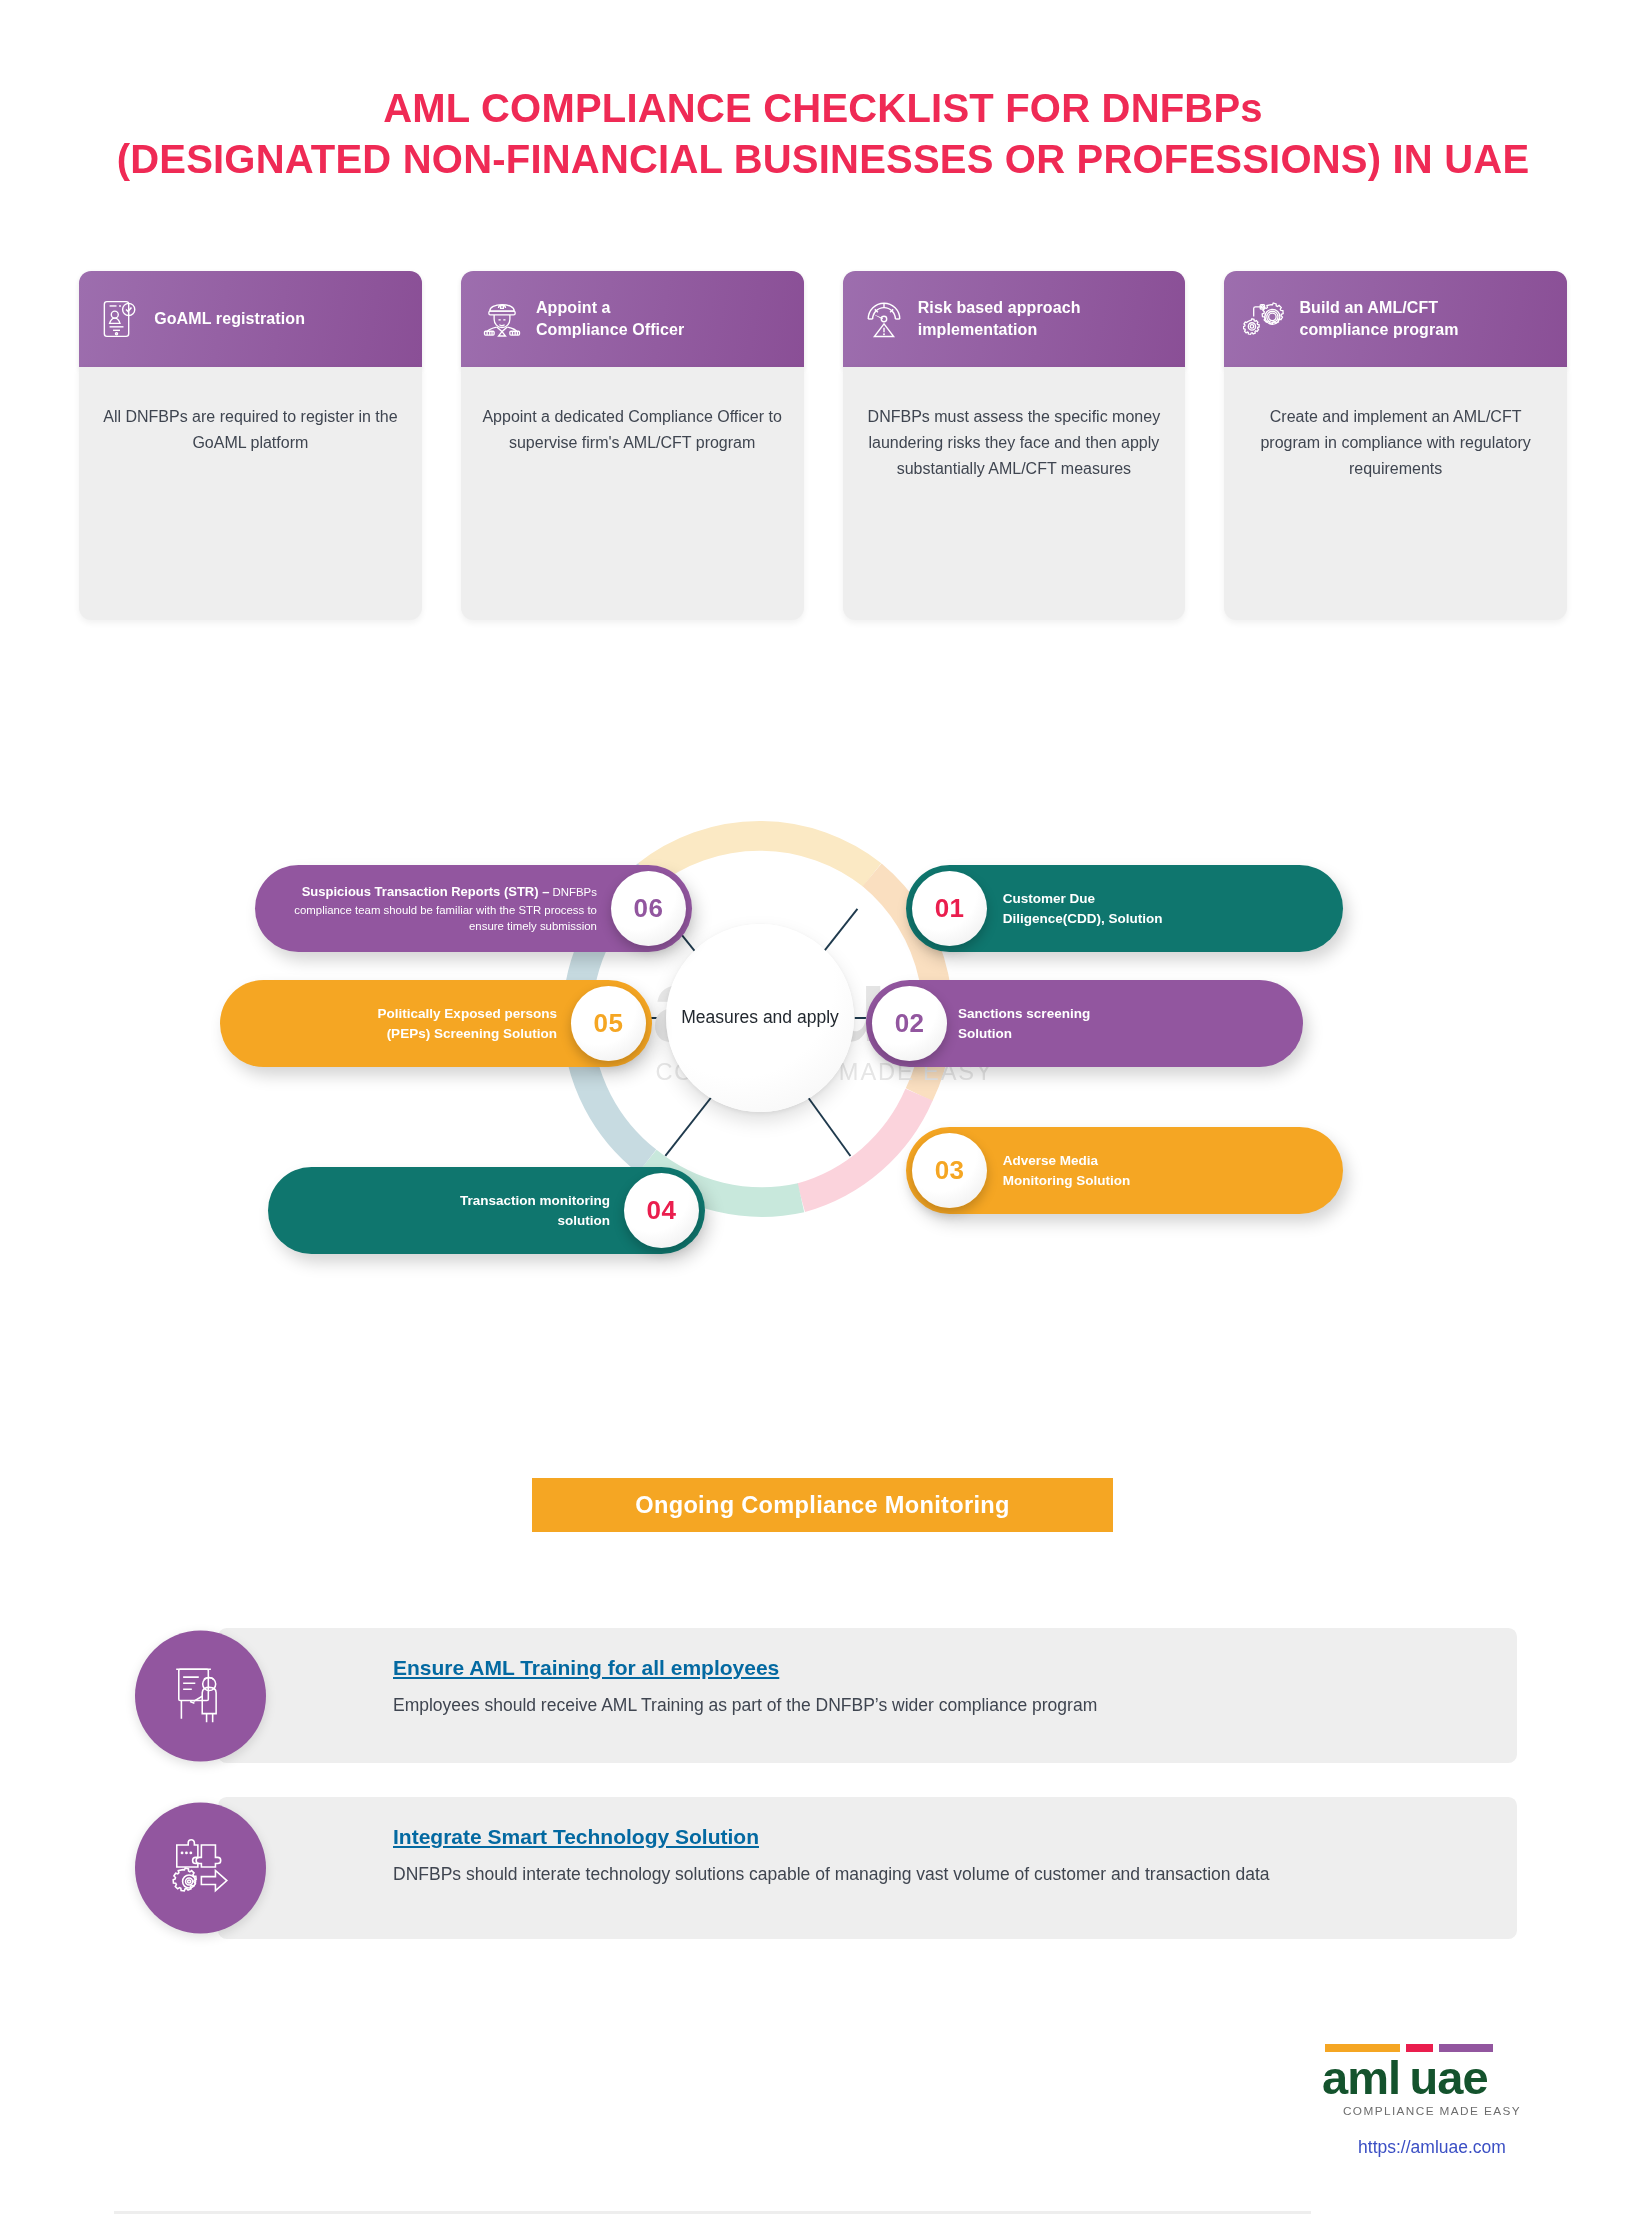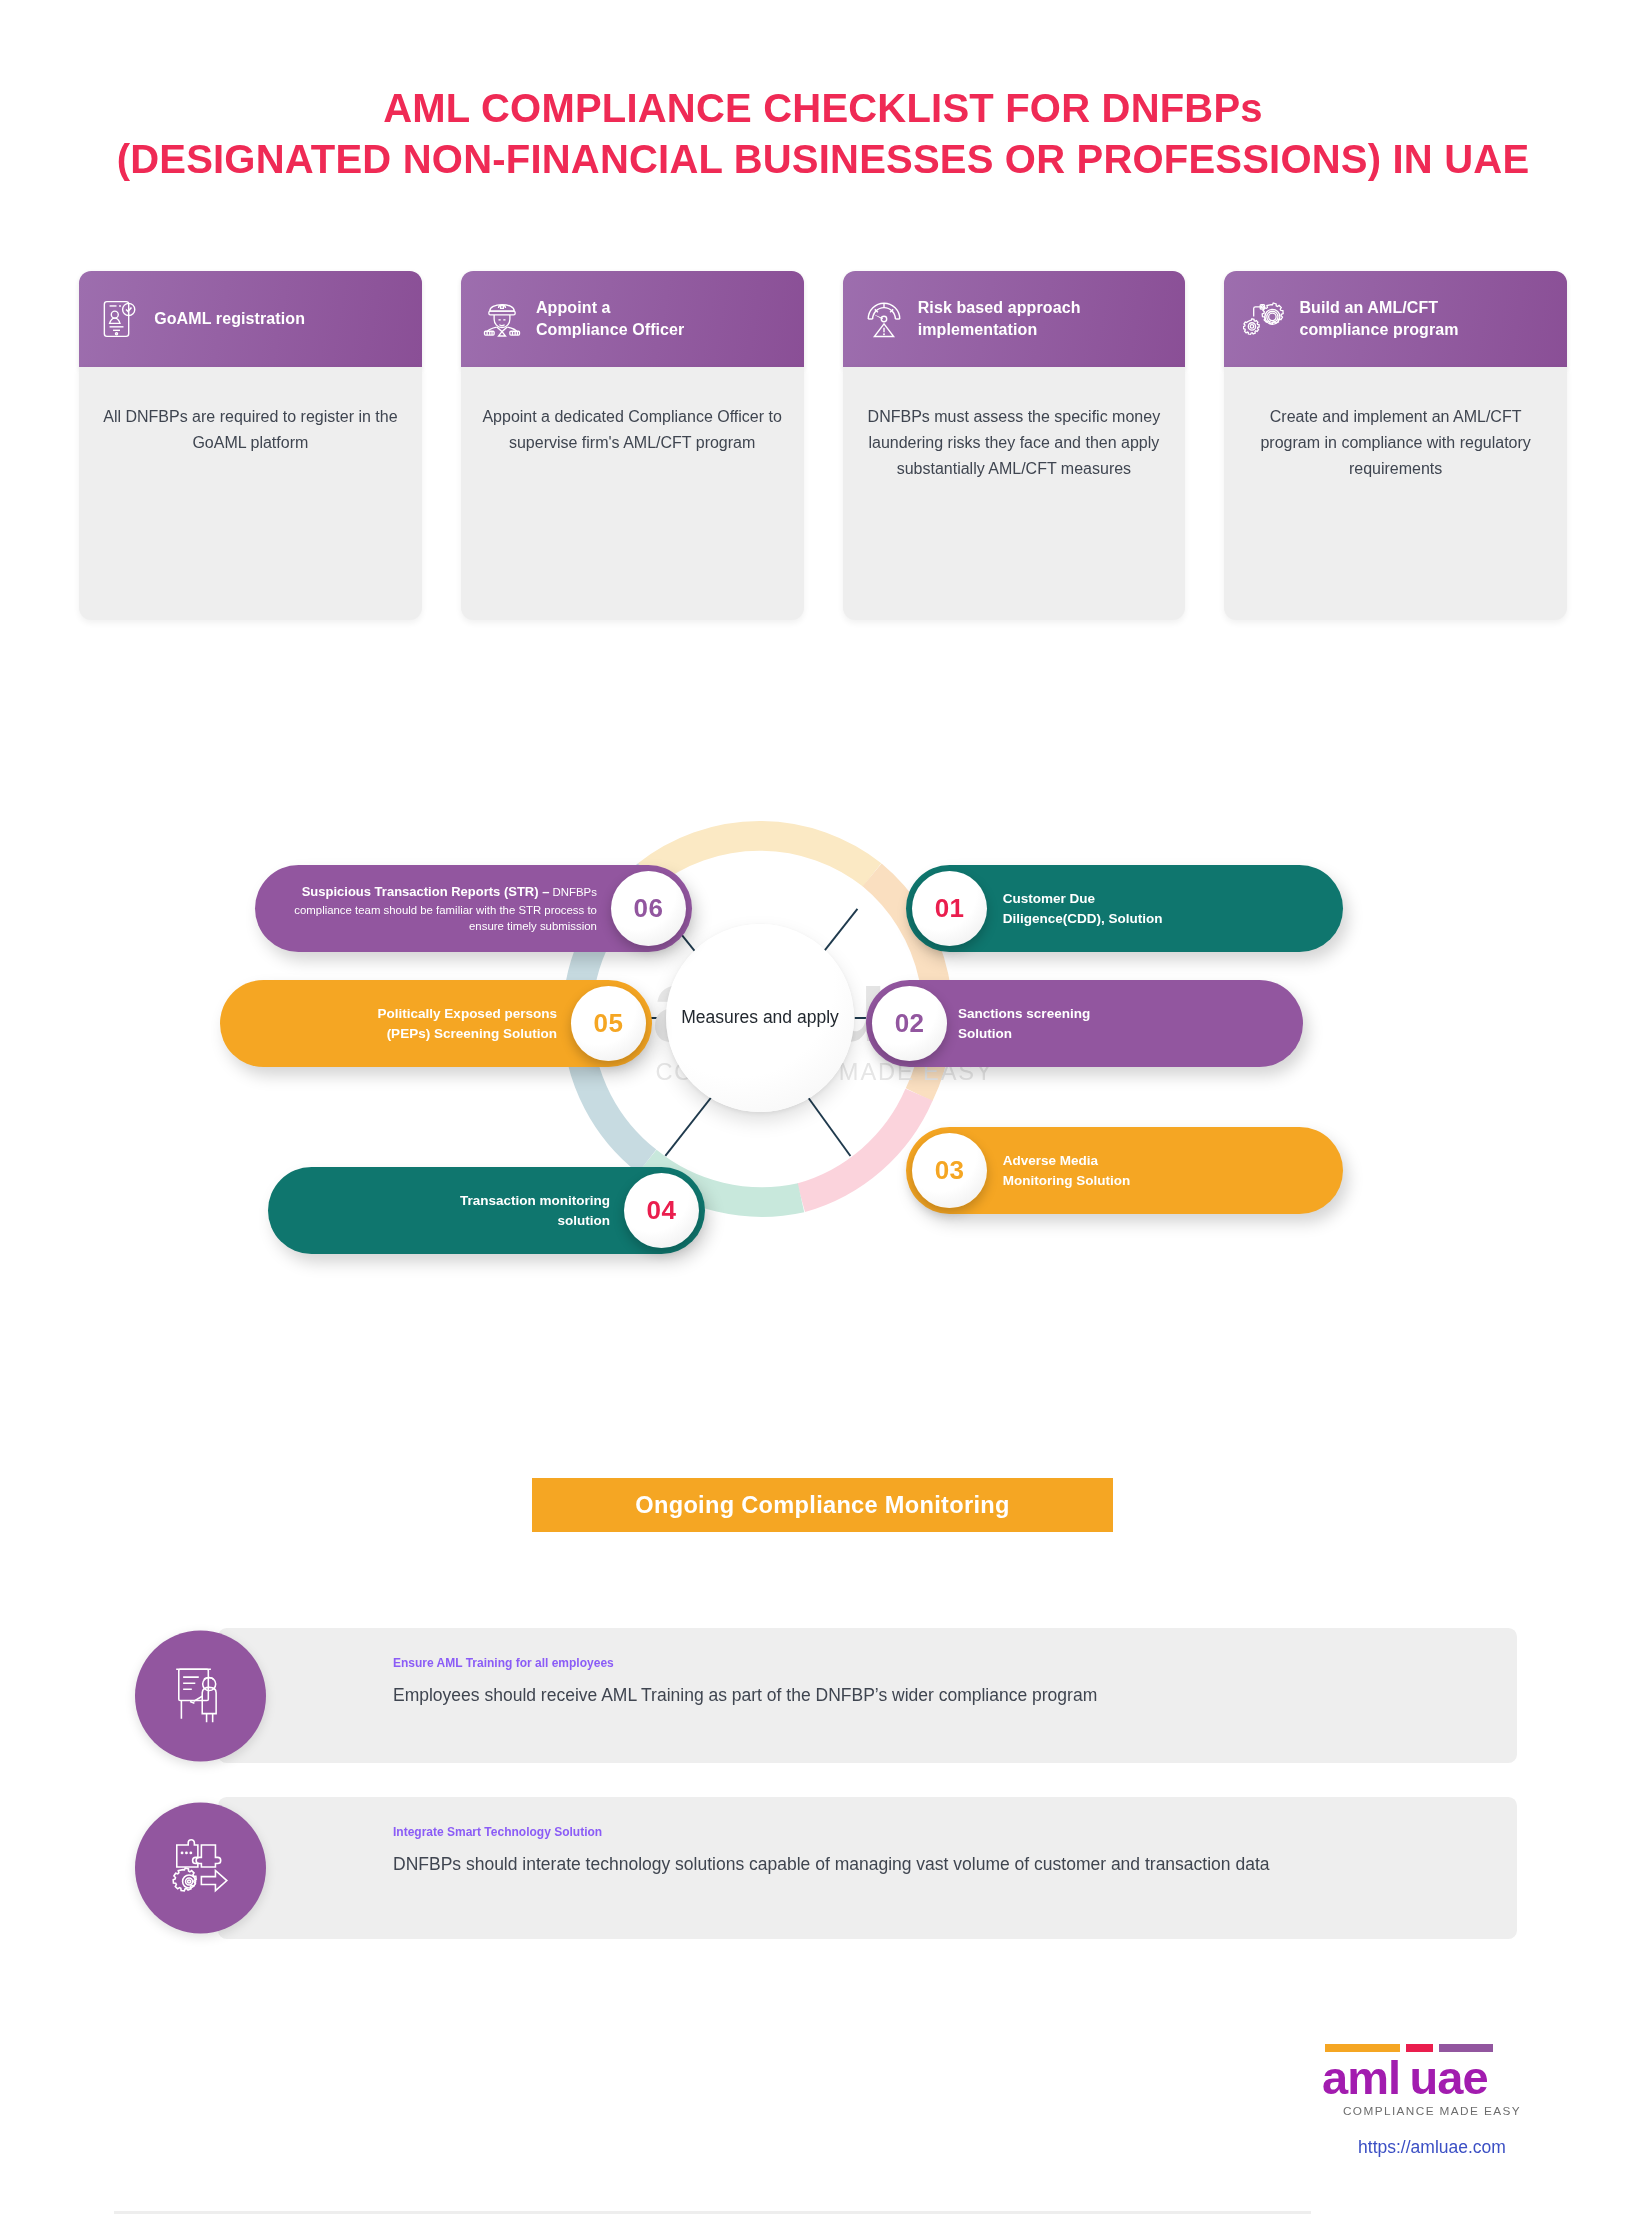--- a/index.html
+++ b/index.html
@@ -137,36 +137,36 @@
   #wide1 { top: 1628px; height: 135px; }
   #wide2 { top: 1797px; height: 142px; }
   .wide-circle {
     position: absolute; left: -83px; top: 50%; transform: translateY(-50%);
     width: 131px; height: 131px; border-radius: 50%;
     background: #92569f;
     display:flex; align-items:center; justify-content:center;
     box-shadow: 0 3.5px 10.5px rgba(0,0,0,.13);
   }
   .wide-body { padding: 28px 35px 0 175px; }
-  .wide-title { font-size: 12px; font-weight: 800; color: #8b5cf6; margin-bottom: 12.2px; }
+  .wide-title { font-size: 21px; font-weight: 800; color: #0369a1; margin-bottom: 12.2px; text-decoration: underline; }
   .wide-desc { font-size: 17.5px; color: #3f4550; line-height: 1.5; }
 
   
   .footer-rule {
     position: absolute; left: 114px; top: 2211px;
     width: 1197px; height: 2.6px; background: #eeeeee;
   }
   .logo-wrap { position: absolute; left: 1301px; top: 2044px; width: 262px; text-align:center; }
   .logo-bars { display:flex; gap: 6.1px; justify-content: flex-start; padding-left: 23.6px; }
   .bar { height: 7.9px; }
   .bar.b1 { width: 75px; background: #f5a623; }
   .bar.b2 { width: 27px; background: #ea1e4e; }
   .bar.b3 { width: 54px; background: #92569f; }
   .logo-text {
-    font-size: 47px; font-weight: 800; color: #a21caf;
+    font-size: 47px; font-weight: 800; color: #14532d;
     letter-spacing: -1px; line-height: 1.05; margin-top: 0.9px; padding-left: 21px;
     text-align: left;
   }
   .logo-text .sp { display:inline-block; width: 9.6px; }
   .logo-tag { font-size: 11.8px; color: #6d6d6d; letter-spacing: 1.4px; margin-top: 1.7px; }
   .logo-url { margin-top: 19px; font-size: 17.5px; color: #3b4fc4; }
 </style>
 </head>
 <body>
 

